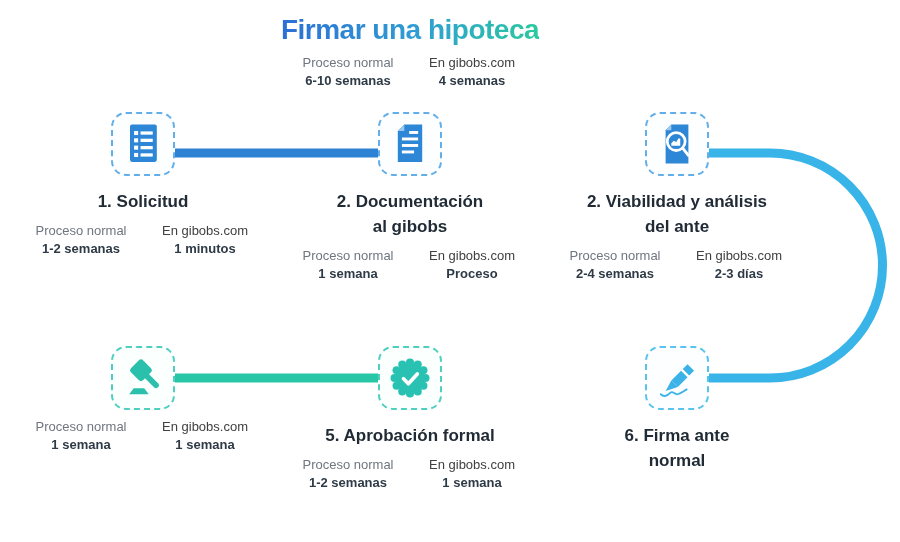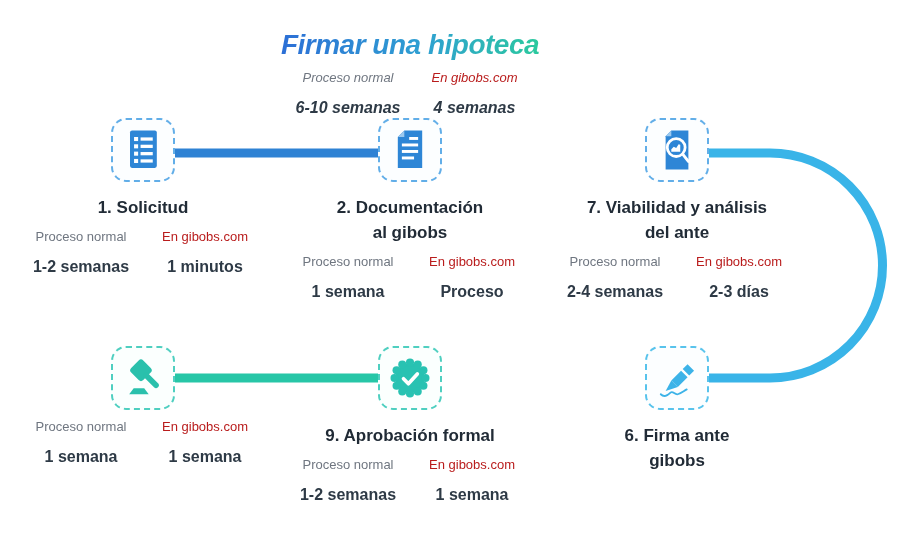--- a/index.html
+++ b/index.html
@@ -1,44 +1,44 @@
 <!DOCTYPE html>
 <html><head>
 <meta charset="utf-8">
 <style>
   html,body { margin:0; padding:0; background:#ffffff; }
   .canvas {
     position:relative; width:900px; height:542px; background:#ffffff;
     font-family:"Liberation Sans", sans-serif; overflow:hidden;
   }
   
-  .header { position:absolute; left:0; top:15px; width:820px; text-align:center;font-style:italic; }
+  .header { position:absolute; left:0; top:0; width:820px; text-align:center; }
   .title {
     margin-top:14px; font-size:28px; font-weight:700; letter-spacing:-0.5px;
     color:#2898c6;
     background:linear-gradient(90deg,#2c6fd6 0%,#2fa0d2 55%,#2bc99e 100%);
     -webkit-background-clip:text; background-clip:text;
     -webkit-text-fill-color:transparent;
     display:inline-block;
   }
   
   .compare { display:flex; justify-content:center; align-items:flex-start; }
   .compare-col { display:flex; flex-direction:column; justify-content:center; }
   .compare-col.left  { align-items:center; padding-right:11px; min-width:100px; }
   .compare-col.right { align-items:center; padding-left:11px;  min-width:100px; }
   .compare-divider { width:2px; background:#2cc8a2; border-radius:1px; }
   .lbl-normal { font-size:13px; color:#6f7680; line-height:16px; }
-  .lbl-gibobs { font-size:13px; color:#b91c1c; line-height:16px; }
-  .val { font-size:16px; color:#2e3a46; font-weight:700; line-height:17px; margin-top:13px; }
+  .lbl-gibobs { font-size:13px; color:#404040; line-height:16px; }
+  .val { font-size:13px; color:#2e3a46; font-weight:700; line-height:17px; margin-top:1px; }
   .header .compare { margin-top:9px; }
 
   
   .step { position:absolute; width:260px; text-align:center; }
   .col1 { left:13px; }  .col2 { left:280px; }  .col3 { left:547px; }
-  .row1 { top:118px; }  .row2 { top:346px; }
+  .row1 { top:112px; }  .row2 { top:346px; }
   .icon-wrap { display:flex; justify-content:center; }
   .icon-box {
     width:60px; height:60px; border-radius:15px; background:#fcfeff;
     display:flex; align-items:center; justify-content:center;
     border:2px dashed #62aee8; position:relative; z-index:2;
   }
   .icon-box.teal { border-color:#4fcfc0; background:#fbfffe; }
   .icon-box.lightblue { border-color:#58c3ec; }
   .step-title {
     margin-top:13px; font-size:17px; font-weight:700; color:#212b36; line-height:25px;
@@ -158,21 +158,21 @@
       <svg width="52" height="52" viewBox="0 0 64 64">
         <path d="M25 8 H46 V56 H18 V15 Z" fill="#2e86d6"></path>
         <path d="M25 8 V15 H18 Z" fill="#9cc9ef"></path>
         <circle cx="31" cy="29" r="11" fill="#2e86d6" stroke="#ffffff" stroke-width="3.4"></circle>
         <path d="M25 34 V31 L28 28 L31 29.5 L34 25 L36 25.5 V34 Z" fill="#ffffff"></path>
         <line x1="39" y1="37" x2="46" y2="46" stroke="#ffffff" stroke-width="3.6" stroke-linecap="round"></line>
       </svg>
     </div>
       </div>
     <div class="step-title">
-      <div>7. Viabilidad y análisis</div>
+      <div>2. Viabilidad y análisis</div>
         <div>del ante</div>
     </div>
     <div class="compare">
       <div class="compare-col left">
         <span class="lbl-normal">Proceso normal</span>
         <span class="val">2-4 semanas</span>
       </div>
       <div class="compare-divider"></div>
       <div class="compare-col right">
         <span class="lbl-gibobs">En gibobs.com</span>
@@ -223,21 +223,21 @@
               <circle cx="22.5" cy="15.5" r="5"></circle>
           <circle cx="32" cy="13" r="5"></circle>
               <circle cx="41.5" cy="15.5" r="5"></circle>
               <circle cx="48.5" cy="22.5" r="5"></circle>
         </g>
         <polyline points="24,33 30,39 41,27" fill="none" stroke="#ffffff" stroke-width="4.5" stroke-linecap="round" stroke-linejoin="round"></polyline>
       </svg>
     </div>
       </div>
     <div class="step-title">
-      <div>9. Aprobación formal</div>
+      <div>5. Aprobación formal</div>
     </div>
     <div class="compare">
       <div class="compare-col left">
         <span class="lbl-normal">Proceso normal</span>
         <span class="val">1-2 semanas</span>
       </div>
       <div class="compare-divider"></div>
       <div class="compare-col right">
         <span class="lbl-gibobs">En gibobs.com</span>
         <span class="val">1 semana</span>
@@ -253,17 +253,17 @@
           <polygon points="25,35 37,23 45,31 33,43"></polygon>
           <polygon points="39,21 45,15 53,23 47,29"></polygon>
           <polygon points="25,35 33,43 18,48"></polygon>
         </g>
         <path d="M12 52 C16 56 21 53 24 50 C27 47 29 53 33 52 C37 51 39 49 44 46" fill="none" stroke="#3cb3e8" stroke-width="2.2" stroke-linecap="round"></path>
       </svg>
     </div>
       </div>
     <div class="step-title">
       <div>6. Firma ante</div>
-        <div>gibobs</div>
+        <div>normal</div>
     </div>
   </div>
 
 </div>
 
 </body></html>

